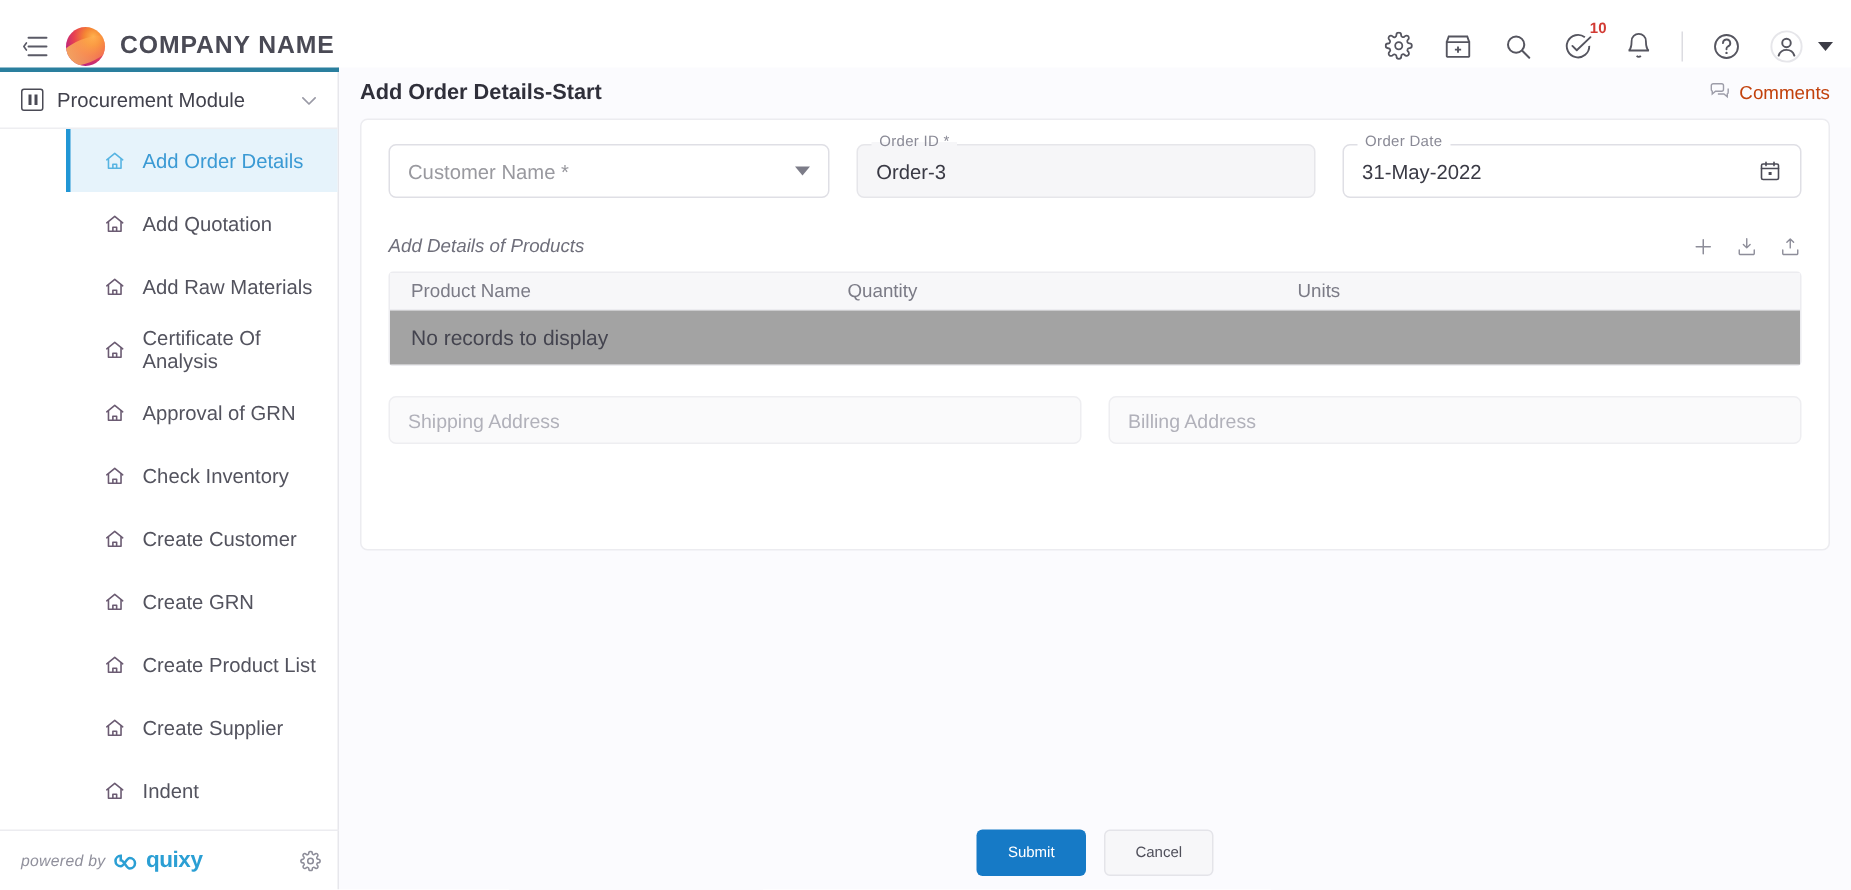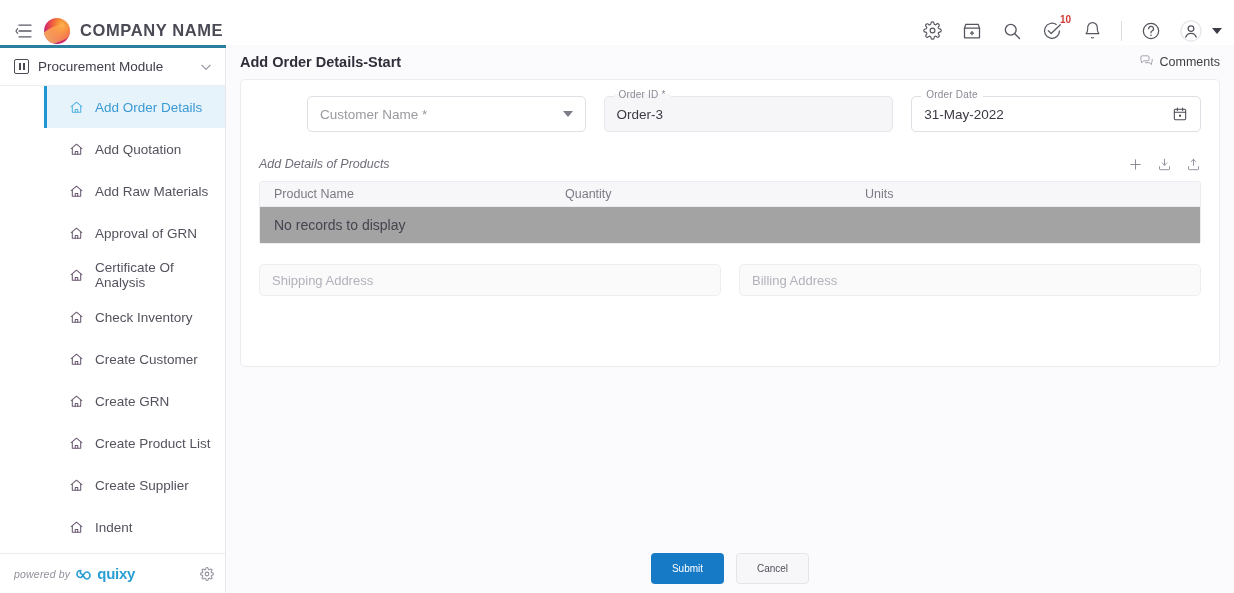--- a/index.html
+++ b/index.html
@@ -121,21 +121,21 @@
     position: absolute; top: 45px; left: 226px;
     width: 1008px; height: 548px; background: #fbfbfe;
   }
   .main-head {
     height: 34px; display: flex; align-items: center;
     padding: 0 14px 0 14px;
   }
   .page-title { font-size: 14.5px; font-weight: bold; color: #2f2f3a; }
   .comments {
     margin-left: auto; display: flex; align-items: center; gap: 6px;
-    color: #404040; font-size: 12.5px; cursor: pointer;
+    color: #c2410c; font-size: 12.5px; cursor: pointer;
   }
 
   .card {
     margin: 0 14px; background: #ffffff;
     border: 1px solid #ececf0; border-radius: 5px;
     height: 288px; padding: 16px 18px;
   }
 
   .row-fields { display: flex; gap: 18px; }
   .fld { position: relative; }
@@ -152,21 +152,21 @@
   }
   .fld-legend.on-grey { background: linear-gradient(#ffffff 50%, #f6f6f8 50%); }
   .placeholder { color: #99999f; }
   .sel-arrow {
     margin-left: auto; width: 0; height: 0;
     border-left: 5px solid transparent; border-right: 5px solid transparent;
     border-top: 6px solid #7c7c88;
   }
   .cal-ico { margin-left: auto; color: #4a4a55; display: flex; }
 
-  .f-customer { width: 300px; margin-left: 48px; }
+  .f-customer { width: 300px; }
   .f-orderid  { width: 312px; }
   .f-orderdate{ width: 312px; }
 
   .products-head {
     display: flex; align-items: center; margin-top: 22px; height: 20px; font-style: italic;
   }
   .products-label { font-size: 12.5px; color: #6f6f7b; }
   .products-actions {
     margin-left: auto; display: flex; align-items: center; gap: 14px;
     color: #8d8d99;
@@ -322,31 +322,31 @@
         <span class="nav-label">Add Raw Materials</span>
       </div>
       <div class="nav-item">
         <span class="home-ico">
           <svg width="15" height="15" viewBox="0 0 24 24" fill="none" stroke="currentColor" stroke-width="1.7">
             <path d="M3.5 10.5 12 3.5l8.5 7" stroke-linecap="round" stroke-linejoin="round"></path>
             <path d="M5.3 10v9.5h13.4V10" stroke-linecap="round" stroke-linejoin="round"></path>
             <path d="M10 19.5v-4.3h4v4.3" stroke-linecap="round" stroke-linejoin="round"></path>
           </svg>
         </span>
+        <span class="nav-label">Certificate Of Analysis</span>
+      </div>
+      <div class="nav-item">
+        <span class="home-ico">
+          <svg width="15" height="15" viewBox="0 0 24 24" fill="none" stroke="currentColor" stroke-width="1.7">
+            <path d="M3.5 10.5 12 3.5l8.5 7" stroke-linecap="round" stroke-linejoin="round"></path>
+            <path d="M5.3 10v9.5h13.4V10" stroke-linecap="round" stroke-linejoin="round"></path>
+            <path d="M10 19.5v-4.3h4v4.3" stroke-linecap="round" stroke-linejoin="round"></path>
+          </svg>
+        </span>
         <span class="nav-label">Approval of GRN</span>
-      </div>
-      <div class="nav-item">
-        <span class="home-ico">
-          <svg width="15" height="15" viewBox="0 0 24 24" fill="none" stroke="currentColor" stroke-width="1.7">
-            <path d="M3.5 10.5 12 3.5l8.5 7" stroke-linecap="round" stroke-linejoin="round"></path>
-            <path d="M5.3 10v9.5h13.4V10" stroke-linecap="round" stroke-linejoin="round"></path>
-            <path d="M10 19.5v-4.3h4v4.3" stroke-linecap="round" stroke-linejoin="round"></path>
-          </svg>
-        </span>
-        <span class="nav-label">Certificate Of Analysis</span>
       </div>
       <div class="nav-item">
         <span class="home-ico">
           <svg width="15" height="15" viewBox="0 0 24 24" fill="none" stroke="currentColor" stroke-width="1.7">
             <path d="M3.5 10.5 12 3.5l8.5 7" stroke-linecap="round" stroke-linejoin="round"></path>
             <path d="M5.3 10v9.5h13.4V10" stroke-linecap="round" stroke-linejoin="round"></path>
             <path d="M10 19.5v-4.3h4v4.3" stroke-linecap="round" stroke-linejoin="round"></path>
           </svg>
         </span>
         <span class="nav-label">Check Inventory</span>

